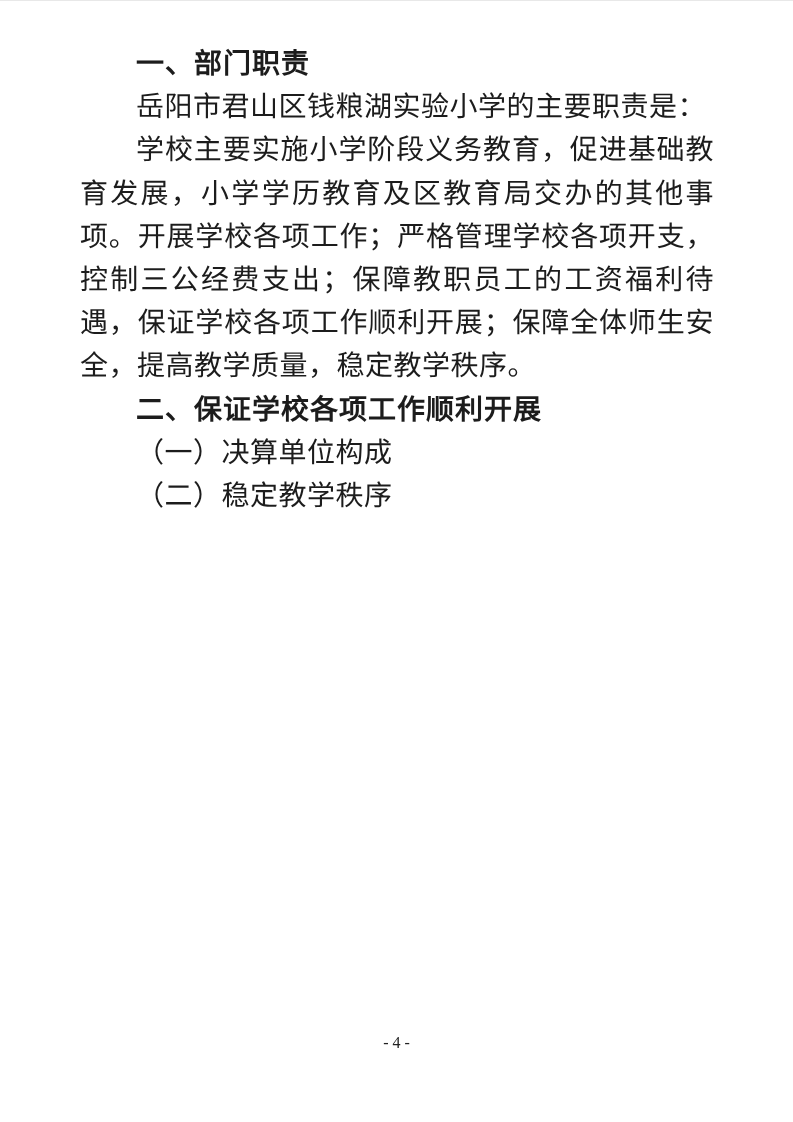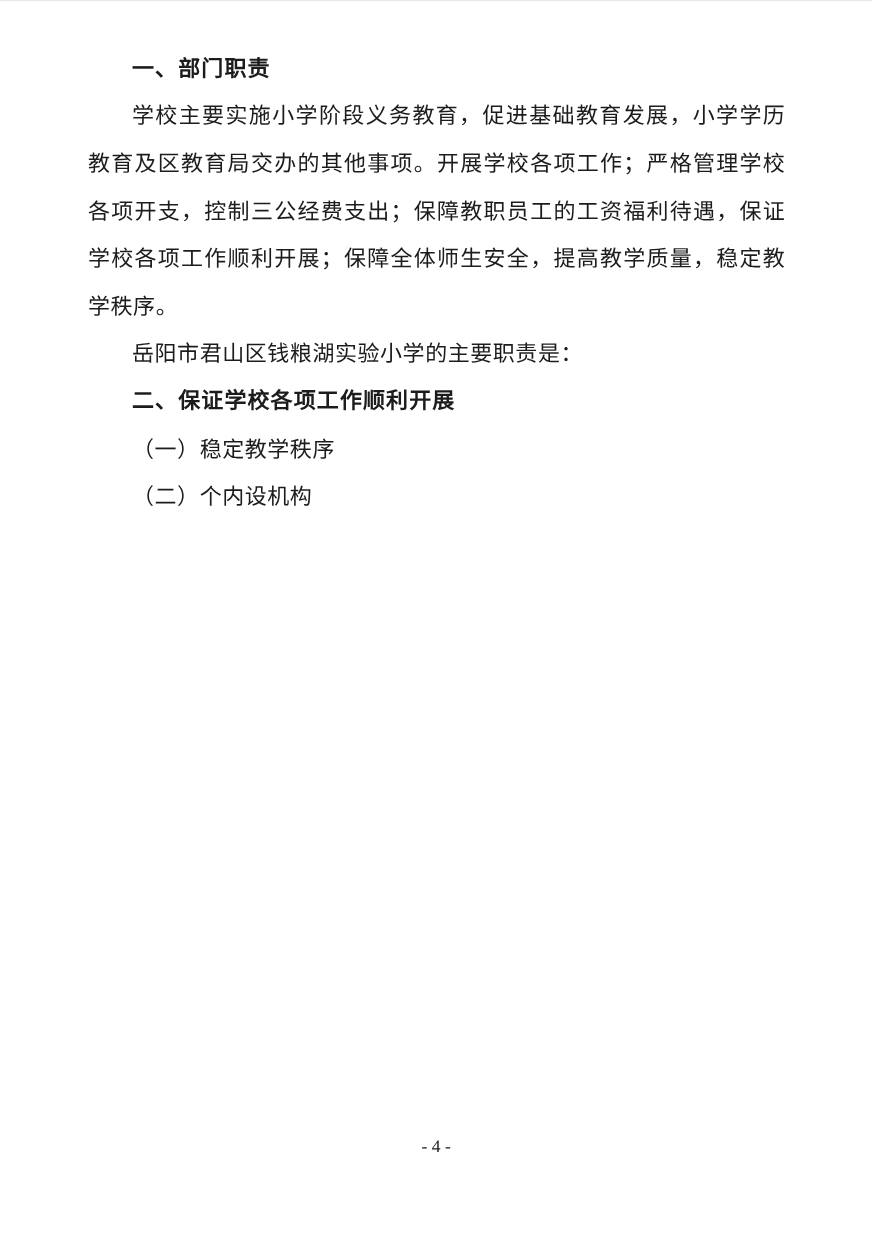--- a/index.html
+++ b/index.html
@@ -19,21 +19,21 @@
     border-top: 1px solid #e8e8e8;
   }
   .content {
     position: absolute;
     left: 80px;
     top: 41px;
     width: 634px;
   }
   .content p {
     margin: 0;
-    font-size: 20px;
+    font-size: 28px;
     line-height: 43.2px;
     text-align: justify;
     text-justify: inter-ideograph;
     text-indent: 2em;
     letter-spacing: 0.5px;
   }
   .content p.heading {
     font-family: "Liberation Sans", "DejaVu Sans", sans-serif;
     font-weight: bold;
     letter-spacing: 1px;
@@ -48,20 +48,20 @@
     color: #222222;
     font-family: "Liberation Serif", "DejaVu Serif", serif;
   }
 </style>
 </head>
 <body>
 
 <div class="page">
   <div class="content">
       <p class="heading">一、部门职责</p>
+      <p class="para">岳阳市君山区钱粮湖实验小学的主要职责是：</p>
       <p class="para">学校主要实施小学阶段义务教育，促进基础教育发展，小学学历教育及区教育局交办的其他事项。开展学校各项工作；严格管理学校各项开支，控制三公经费支出；保障教职员工的工资福利待遇，保证学校各项工作顺利开展；保障全体师生安全，提高教学质量，稳定教学秩序。</p>
-      <p class="para">岳阳市君山区钱粮湖实验小学的主要职责是：</p>
       <p class="heading">二、保证学校各项工作顺利开展</p>
-      <p class="para">（一）稳定教学秩序</p>
-      <p class="para">（二）个内设机构</p>
+      <p class="para">（一）决算单位构成</p>
+      <p class="para">（二）稳定教学秩序</p>
     </div>
   <div class="footer">- 4 -</div>
 </div>
 
 </body></html>

